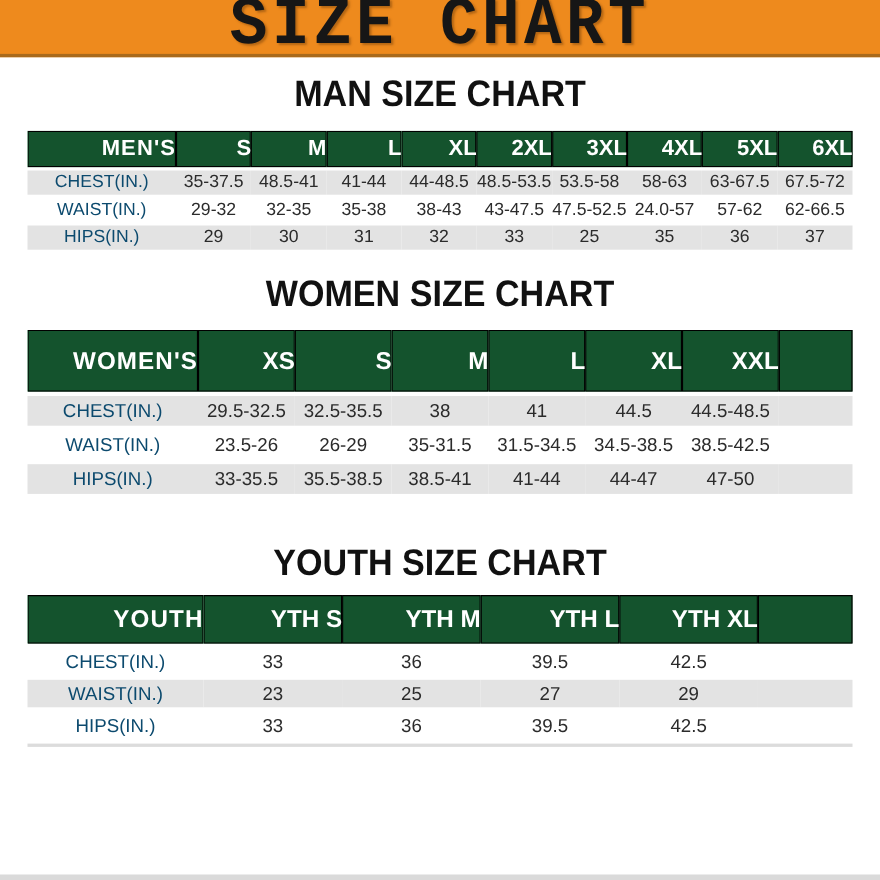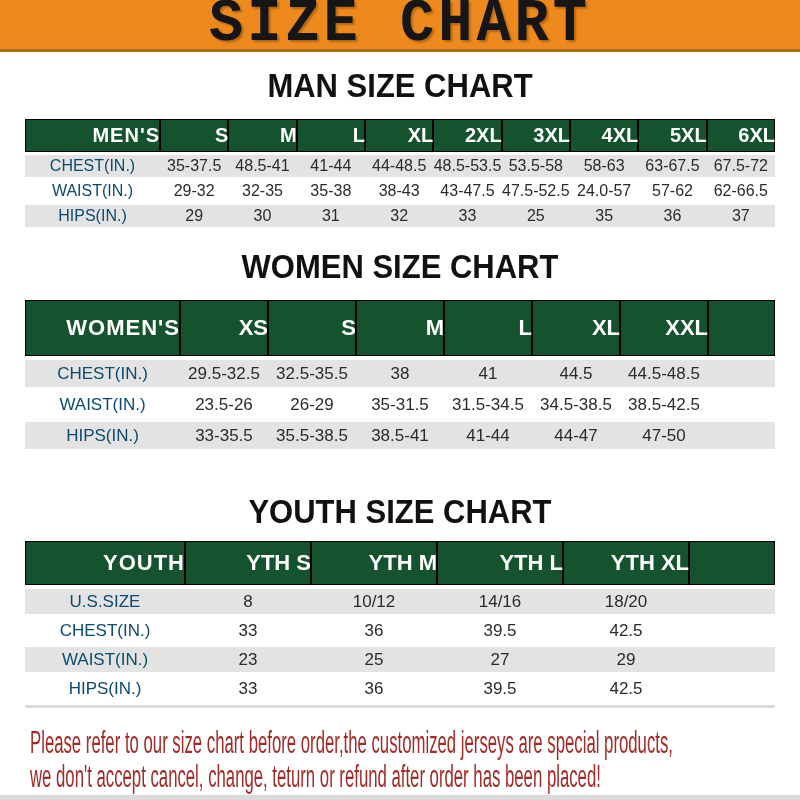--- a/index.html
+++ b/index.html
@@ -200,28 +200,20 @@
         <tr class="band">
           <th class="band-label">YOUTH</th>
           <th>YTH S</th>
           <th>YTH M</th>
           <th>YTH L</th>
           <th>YTH XL</th>
           <th></th>
         </tr>
       </thead>
       <tbody>
-        <tr class="gray">
-          <td class="row-label">U.S.SIZE</td>
-          <td>8</td>
-          <td>10/12</td>
-          <td>14/16</td>
-          <td>18/20</td>
-          <td></td>
-        </tr>
         <tr>
           <td class="row-label">CHEST(IN.)</td>
           <td>33</td>
           <td>36</td>
           <td>39.5</td>
           <td>42.5</td>
           <td></td>
         </tr>
         <tr class="gray">
           <td class="row-label">WAIST(IN.)</td>
@@ -236,19 +228,15 @@
           <td>33</td>
           <td>36</td>
           <td>39.5</td>
           <td>42.5</td>
           <td></td>
         </tr>
       </tbody>
     </table>
   </section>
 
-  <footer class="footer">
-    <p class="footer-line">Please refer to our size chart before order,the customized jerseys are special products,</p>
-    <p class="footer-line">we don't accept cancel, change, teturn or refund after order has been placed!</p>
-  </footer>
 
   <div class="bottom-strip"></div>
 </div>
 
 </body></html>

